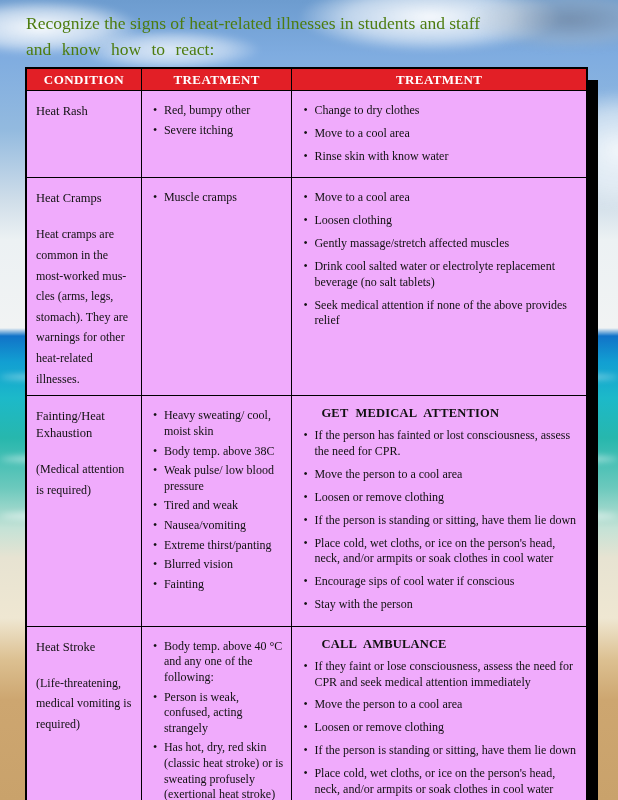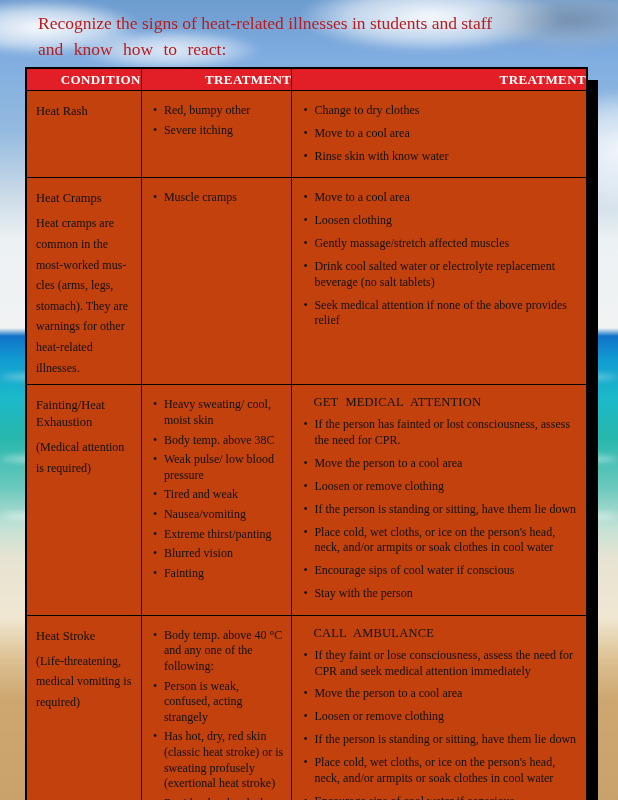--- a/index.html
+++ b/index.html
@@ -24,50 +24,50 @@
   .cloud.c1{left:300px;top:-18px;width:260px;height:70px}
   .cloud.c2{left:470px;top:-10px;width:200px;height:60px;background:radial-gradient(ellipse at center, rgba(120,130,145,.55) 0%, rgba(170,180,190,.35) 45%, rgba(255,255,255,0) 72%)}
   .cloud.c3{left:-60px;top:0px;width:200px;height:55px}
   .cloud.c4{left:80px;top:30px;width:180px;height:40px;opacity:.8}
   .cloud.c5{left:540px;top:90px;width:160px;height:120px;opacity:.9}
   .foam{position:absolute;left:0;width:100%;height:10px;border-radius:50%;
     background:rgba(255,255,255,.55);filter:blur(3px)}
   .foam.f1{top:372px}.foam.f2{top:452px;height:14px}.foam.f3{top:508px;height:16px}
 
   
-  .title{position:absolute;left:38px;top:10px;width:560px;font-size:17.5px;line-height:1.5;color:#b91c1c}
+  .title{position:absolute;left:26px;top:10px;width:560px;font-size:17.5px;line-height:1.5;color:#4d7c0f}
   .title .line2{word-spacing:6px}
 
   
   .table-wrap{
     position:absolute;left:25px;top:67px;width:563px;
     box-shadow:10px 13px 0 var(--shadow,#000);
     background:#fff;
   }
   table{border-collapse:collapse;width:563px;table-layout:fixed;border:2px solid var(--border,#000)}
   th{
     background:var(--header-bg,#e21f26);color:var(--header-fg,#fff);
     font-size:13px;font-weight:bold;height:21px;border:1px solid var(--border,#000);
-    letter-spacing:.4px;text-align:right;padding:0;
+    letter-spacing:.4px;text-align:center;padding:0;
   }
-  td{border:1px solid var(--border,#000);vertical-align:top;background:#c2410c;font-size:12px;padding:12px 6px 6px 9px}
+  td{border:1px solid var(--border,#000);vertical-align:top;background:#f0abfc;font-size:12px;padding:12px 6px 6px 9px}
   tbody tr:nth-child(1){height:76px}
   tbody tr:nth-child(2){height:172px}
   tbody tr:nth-child(3){height:222px}
   tbody tr:nth-child(4){height:220px}
 
   .cond-title{font-size:12.5px;line-height:1.35}
-  .cond-note{margin-top:6px;line-height:1.72;font-size:12px}
+  .cond-note{margin-top:17px;line-height:1.72;font-size:12px}
 
   ul.blist{list-style:none;margin:0;padding:0}
   .blist li{position:relative;padding-left:13px;line-height:1.3}
   .blist li::before{content:"\2022";position:absolute;left:2px}
   .symp-list li{margin-bottom:4px}
   .treat-list li{margin-bottom:7px;line-height:1.32}
-  .treat-header{font-weight:normal;font-size:12.5px;margin:-2px 0 7px 12px;letter-spacing:.2px;word-spacing:4px}
+  .treat-header{font-weight:bold;font-size:12.5px;margin:-2px 0 7px 20px;letter-spacing:.2px;word-spacing:4px}
 </style>
 </head>
 <body>
 
 <div class="bg">
   <div class="cloud c1"></div>
   <div class="cloud c2"></div>
   <div class="cloud c3"></div>
   <div class="cloud c4"></div>
   <div class="cloud c5"></div>

